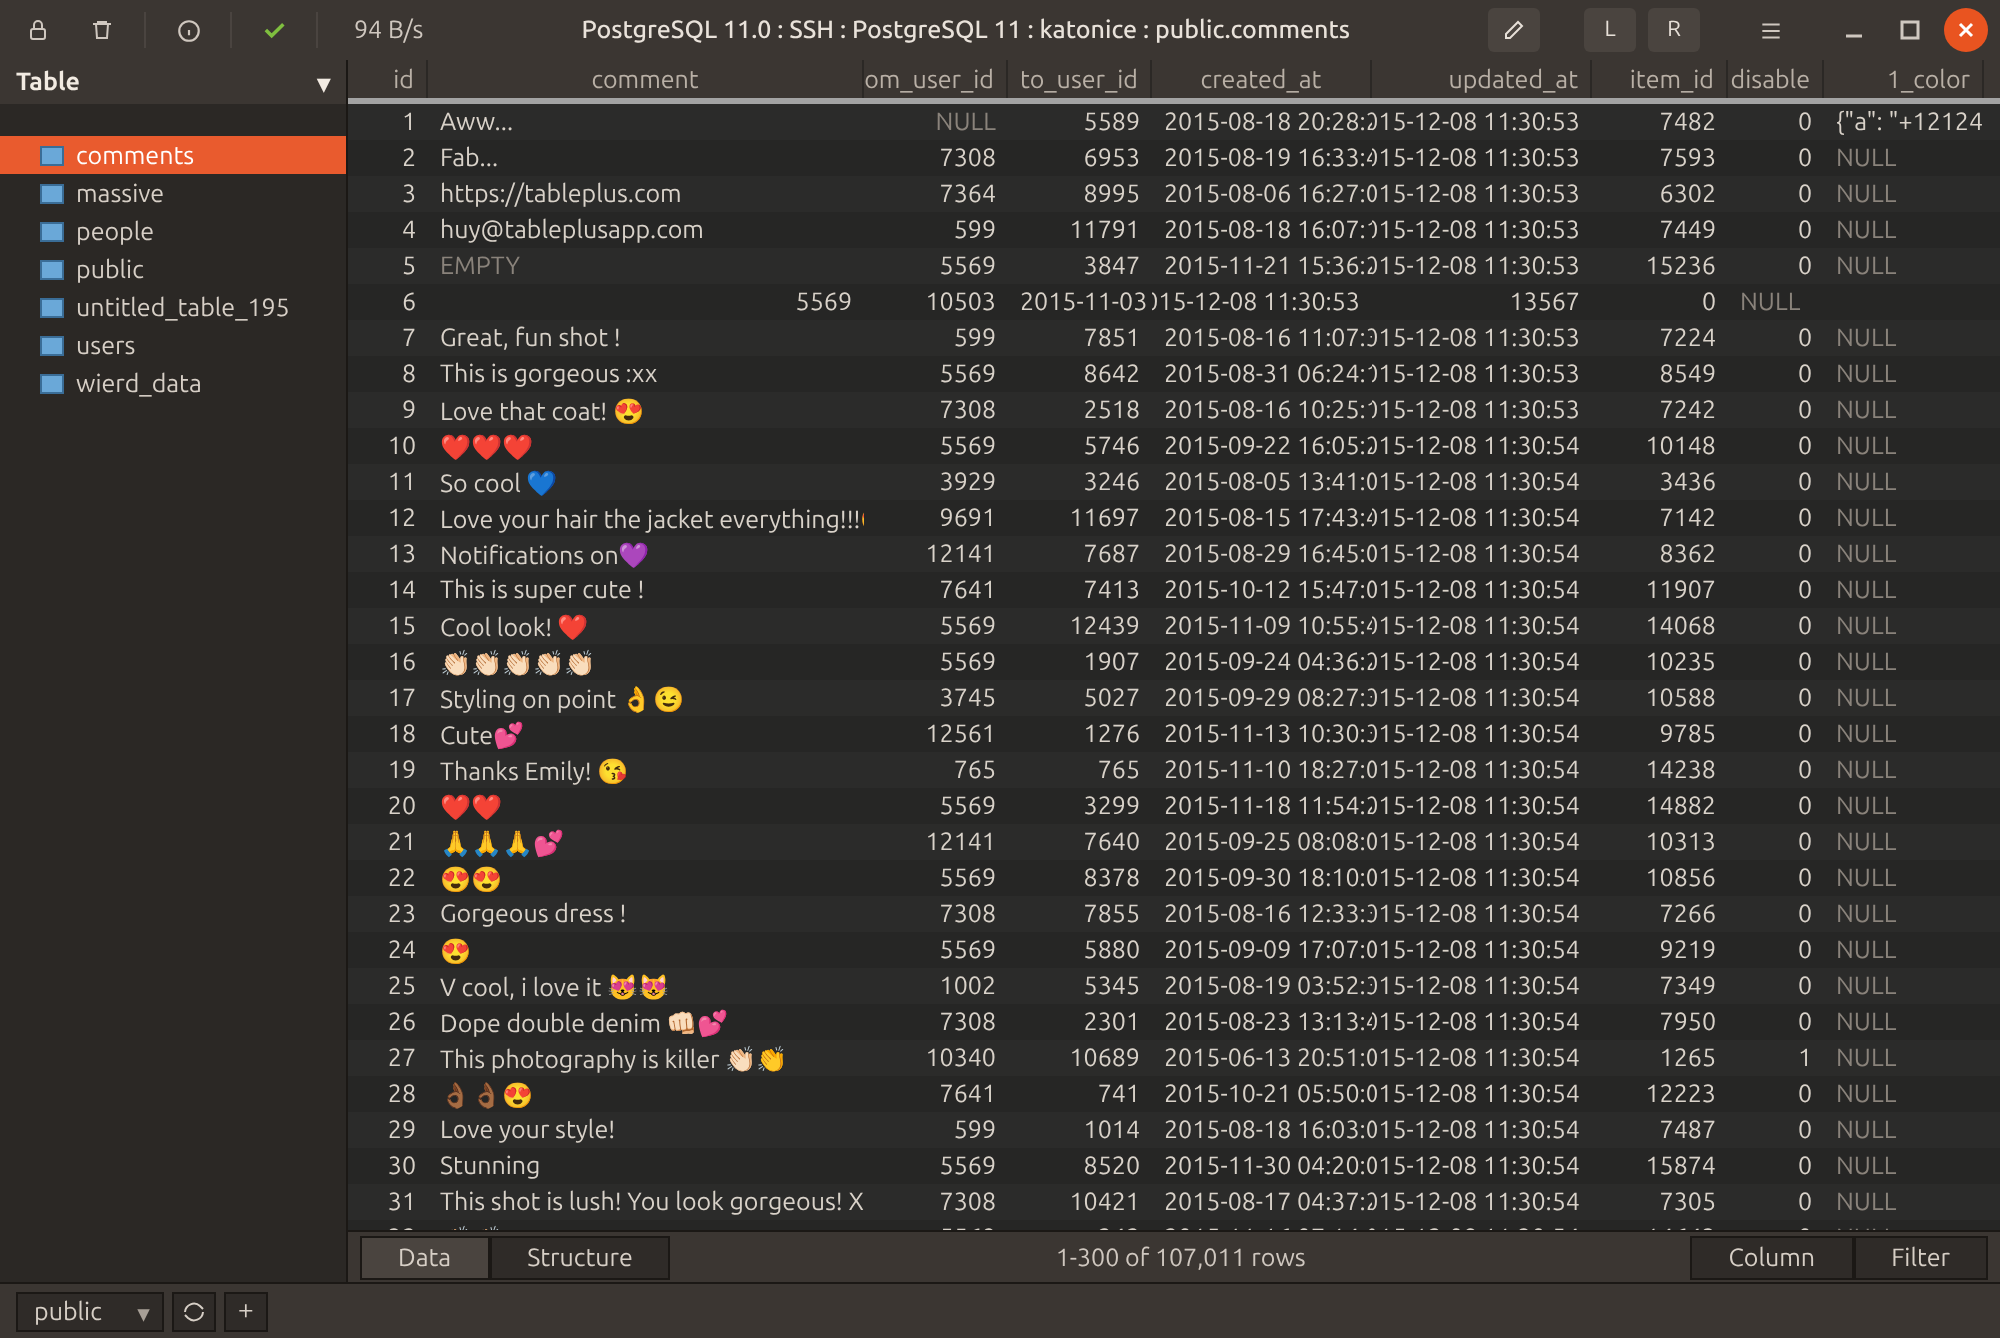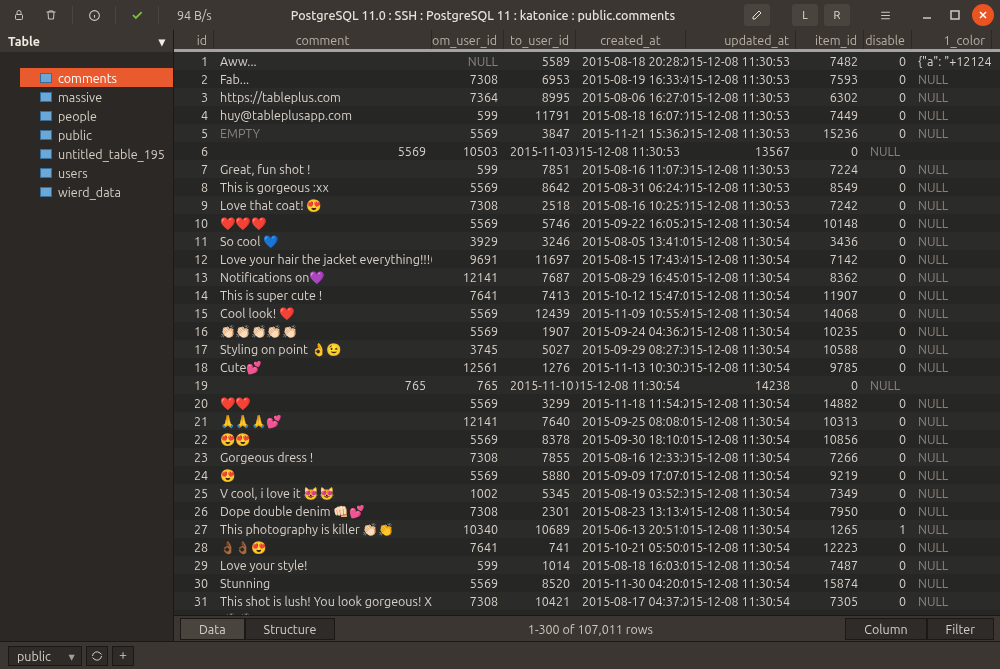--- a/index.html
+++ b/index.html
@@ -12,21 +12,21 @@
   .speed { color:#cfc7bf; padding:0 10px;}
   .title { flex:1; text-align:center; color:#e9e2da; font-weight:500; white-space:nowrap; overflow:hidden; text-overflow:ellipsis;}
   .sq-btn{ width:26px; height:22px; background:#4a443f; color:#e7e0d8; display:flex; align-items:center;justify-content:center;border-radius:3px; font-size:11px;}
   .win-btn{width:22px;height:22px;display:flex;align-items:center;justify-content:center;border-radius:11px;}
   .win-close{background:#e95420;color:#fff;}
   
   .body { flex:1; display:flex; min-height:0;}
   
   .sidebar{ width:174px; background:#2b2825; border-right:1px solid #1b1815; display:flex; flex-direction:column;gap:16px;}
   .side-hdr{ height:22px; background:#3b3632; color:#f2ebe2; font-weight:600; padding:0 8px; display:flex; align-items:center; justify-content:space-between;}
-  .side-list{ flex:1; overflow:auto;padding-left:20px;}
+  .side-list{ flex:1; overflow:auto;}
   .side-item{ height:19px; display:flex; align-items:center; padding-left:20px; gap:6px; color:#d7cfc6; cursor:default;}
   .side-item.sel{ background:#e95b2e; color:#fff;}
   .tbl-icon{ width:12px;height:10px; background:linear-gradient(#6aa8d8,#6aa8d8); border:1px solid #3a6d97; display:inline-block;}
   
   .main{ flex:1; display:flex; flex-direction:column; min-width:0;}
   .grid-head, .row { display:grid; grid-template-columns:40px 218px 72px 72px 110px 110px 68px 48px 80px; }
   .grid-head{ height:22px; background:#3b3632; color:#b9b0a6; border-bottom:3px solid #a3a3a3;}
   .grid-head > div{ display:flex; align-items:center; padding:0 6px; overflow:hidden; white-space:nowrap; border-right:1px solid #2b2825;}
   .grid-head .r{ justify-content:flex-end;}
   .grid-head .c{ justify-content:center;}
@@ -397,20 +397,21 @@
             <div>2015-11-13 10:30:36</div>
             <div class="r">2015-12-08 11:30:54</div>
             <div class="r">9785</div>
             <div class="r">0</div>
             <div>
               <span class="null">NULL</span>
             </div>
           </div>
           <div class="row">
             <div class="r">19</div>
+            <div>Thanks Emily! 😘</div>
             <div class="r">765</div>
             <div class="r">765</div>
             <div>2015-11-10 18:27:05</div>
             <div class="r">2015-12-08 11:30:54</div>
             <div class="r">14238</div>
             <div class="r">0</div>
             <div>
               <span class="null">NULL</span>
             </div>
           </div>

